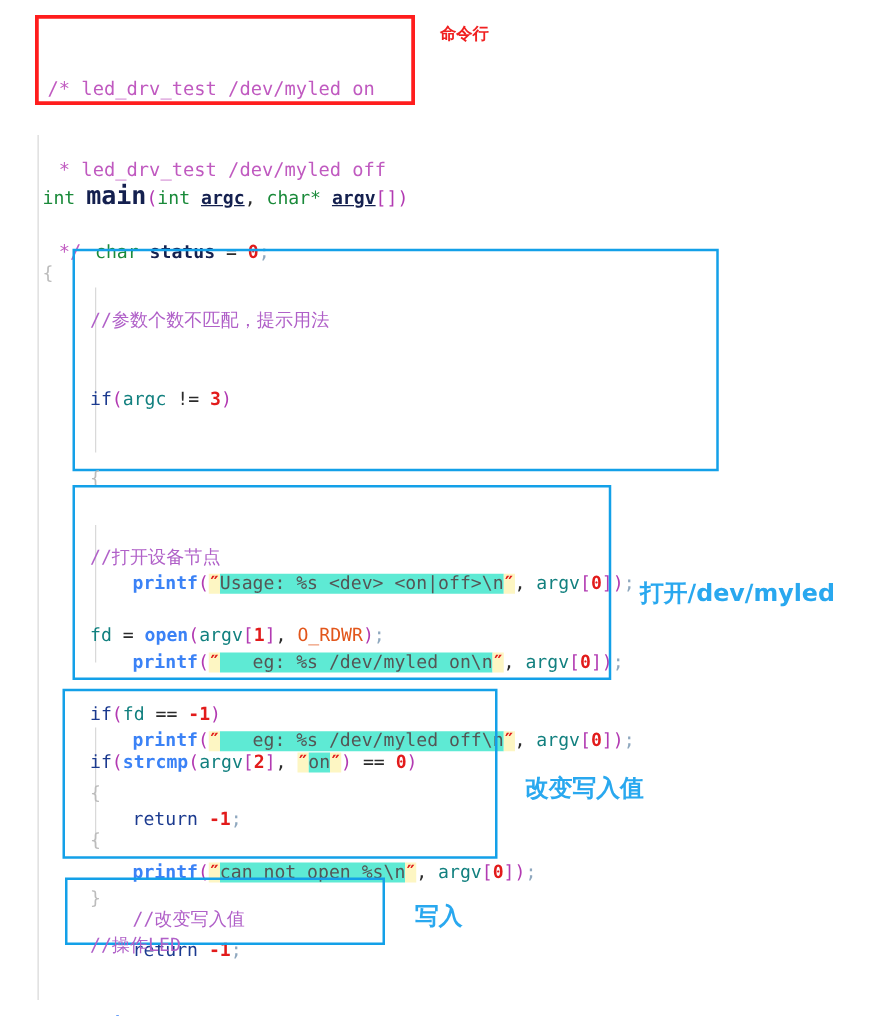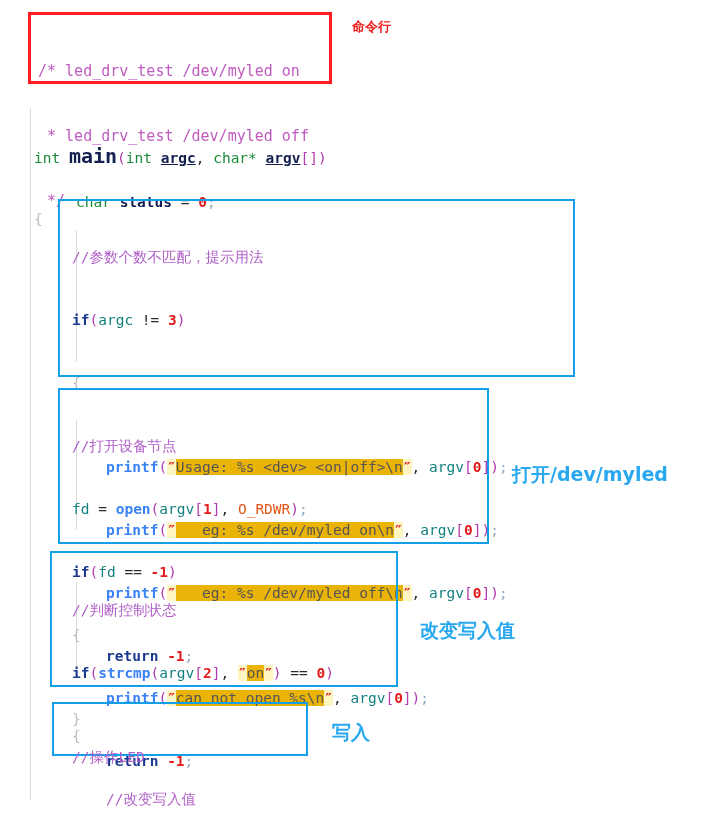--- a/index.html
+++ b/index.html
@@ -18,32 +18,32 @@
     white-space:pre;
     font-family:"DejaVu Sans Mono","Liberation Mono",monospace;
     font-size:14.5px;
     line-height:21px;
     letter-spacing:0px;
   }
   .ln{ display:block; height:21px; white-space:pre; }
 
   
   .kw   { color:#1a8a3a; }                    
-  .kw2  { color:#1b3a8f; font-weight:bold; }  
+  .kw2  { color:#1b3a8f; font-weight:normal; }  
   .fn   { color:#3b82f6; font-weight:bold; }  
   .id   { color:#12807f; }                    
   .idb  { color:#14204f; font-weight:bold; }  
   .var  { color:#5f9ea0; }                    
   .num  { color:#e21b1b; font-weight:bold; }  
   .mac  { color:#e2561b; }                    
   .pun  { color:#b23ab2; }                    
   .op   { color:#2b2b2b; }
   .cm   { color:#b060c8; }                    
   .cmr  { color:#c05ac0; }                    
-  .str  { color:#555555; background:#eab308; }
+  .str  { color:#555555; background:#5eead4; }
   .q    { color:#e21b1b; background:#fdf6c3; font-weight:bold;}
   .brc  { color:#bcbcbc; }
   .semi { color:#8fa8bf; }
   .under{ text-decoration:underline; }
   .big  { font-size:20px; font-weight:bold; color:#14204f; }
 
   
   .redbox{
     position:absolute;border:3px solid #ff1d1d;background:transparent;
   }
@@ -124,21 +124,20 @@
     <span class="ln" style="padding-left:34px;"><span class="fn">printf</span><span class="pun">(</span><span class="q">″</span><span class="str">can not open %s\n</span><span class="q">″</span><span class="op">, </span><span class="id">argv</span><span class="pun">[</span><span class="num">0</span><span class="pun">]</span><span class="pun">)</span><span class="semi">;</span></span>
     <span class="ln" style="padding-left:34px;"><span class="kw2">return</span><span> </span><span class="num">-1</span><span class="semi">;</span></span>
     
   </div>
 
   <div class="anno anno-blue" style="left:512px;top:462px;">打开/dev/myled</div>
 
   <div class="bluebox" style="left:50px;top:551px;width:344px;height:132px;"></div>
 
   <div class="code" style="left:72px;top:558px;">
-    <span class="ln cm">//判断控制状态</span>
     <span class="ln"><span class="kw2">if</span><span class="pun">(</span><span class="fn">strcmp</span><span class="pun">(</span><span class="id">argv</span><span class="pun">[</span><span class="num">2</span><span class="pun">]</span><span class="op">, </span><span class="q">″</span><span class="str">on</span><span class="q">″</span><span class="pun">)</span><span class="op"> </span><span class="op">==</span><span class="op"> </span><span class="num">0</span><span class="pun">)</span></span>
     <span class="ln brc">{</span>
     <span class="ln cm" style="padding-left:34px;">//改变写入值</span>
     
     
   </div>
 
   <div class="anno anno-blue" style="left:420px;top:618px;">改变写入值</div>
 
   <div class="bluebox" style="left:52px;top:702px;width:252px;height:50px;"></div>

